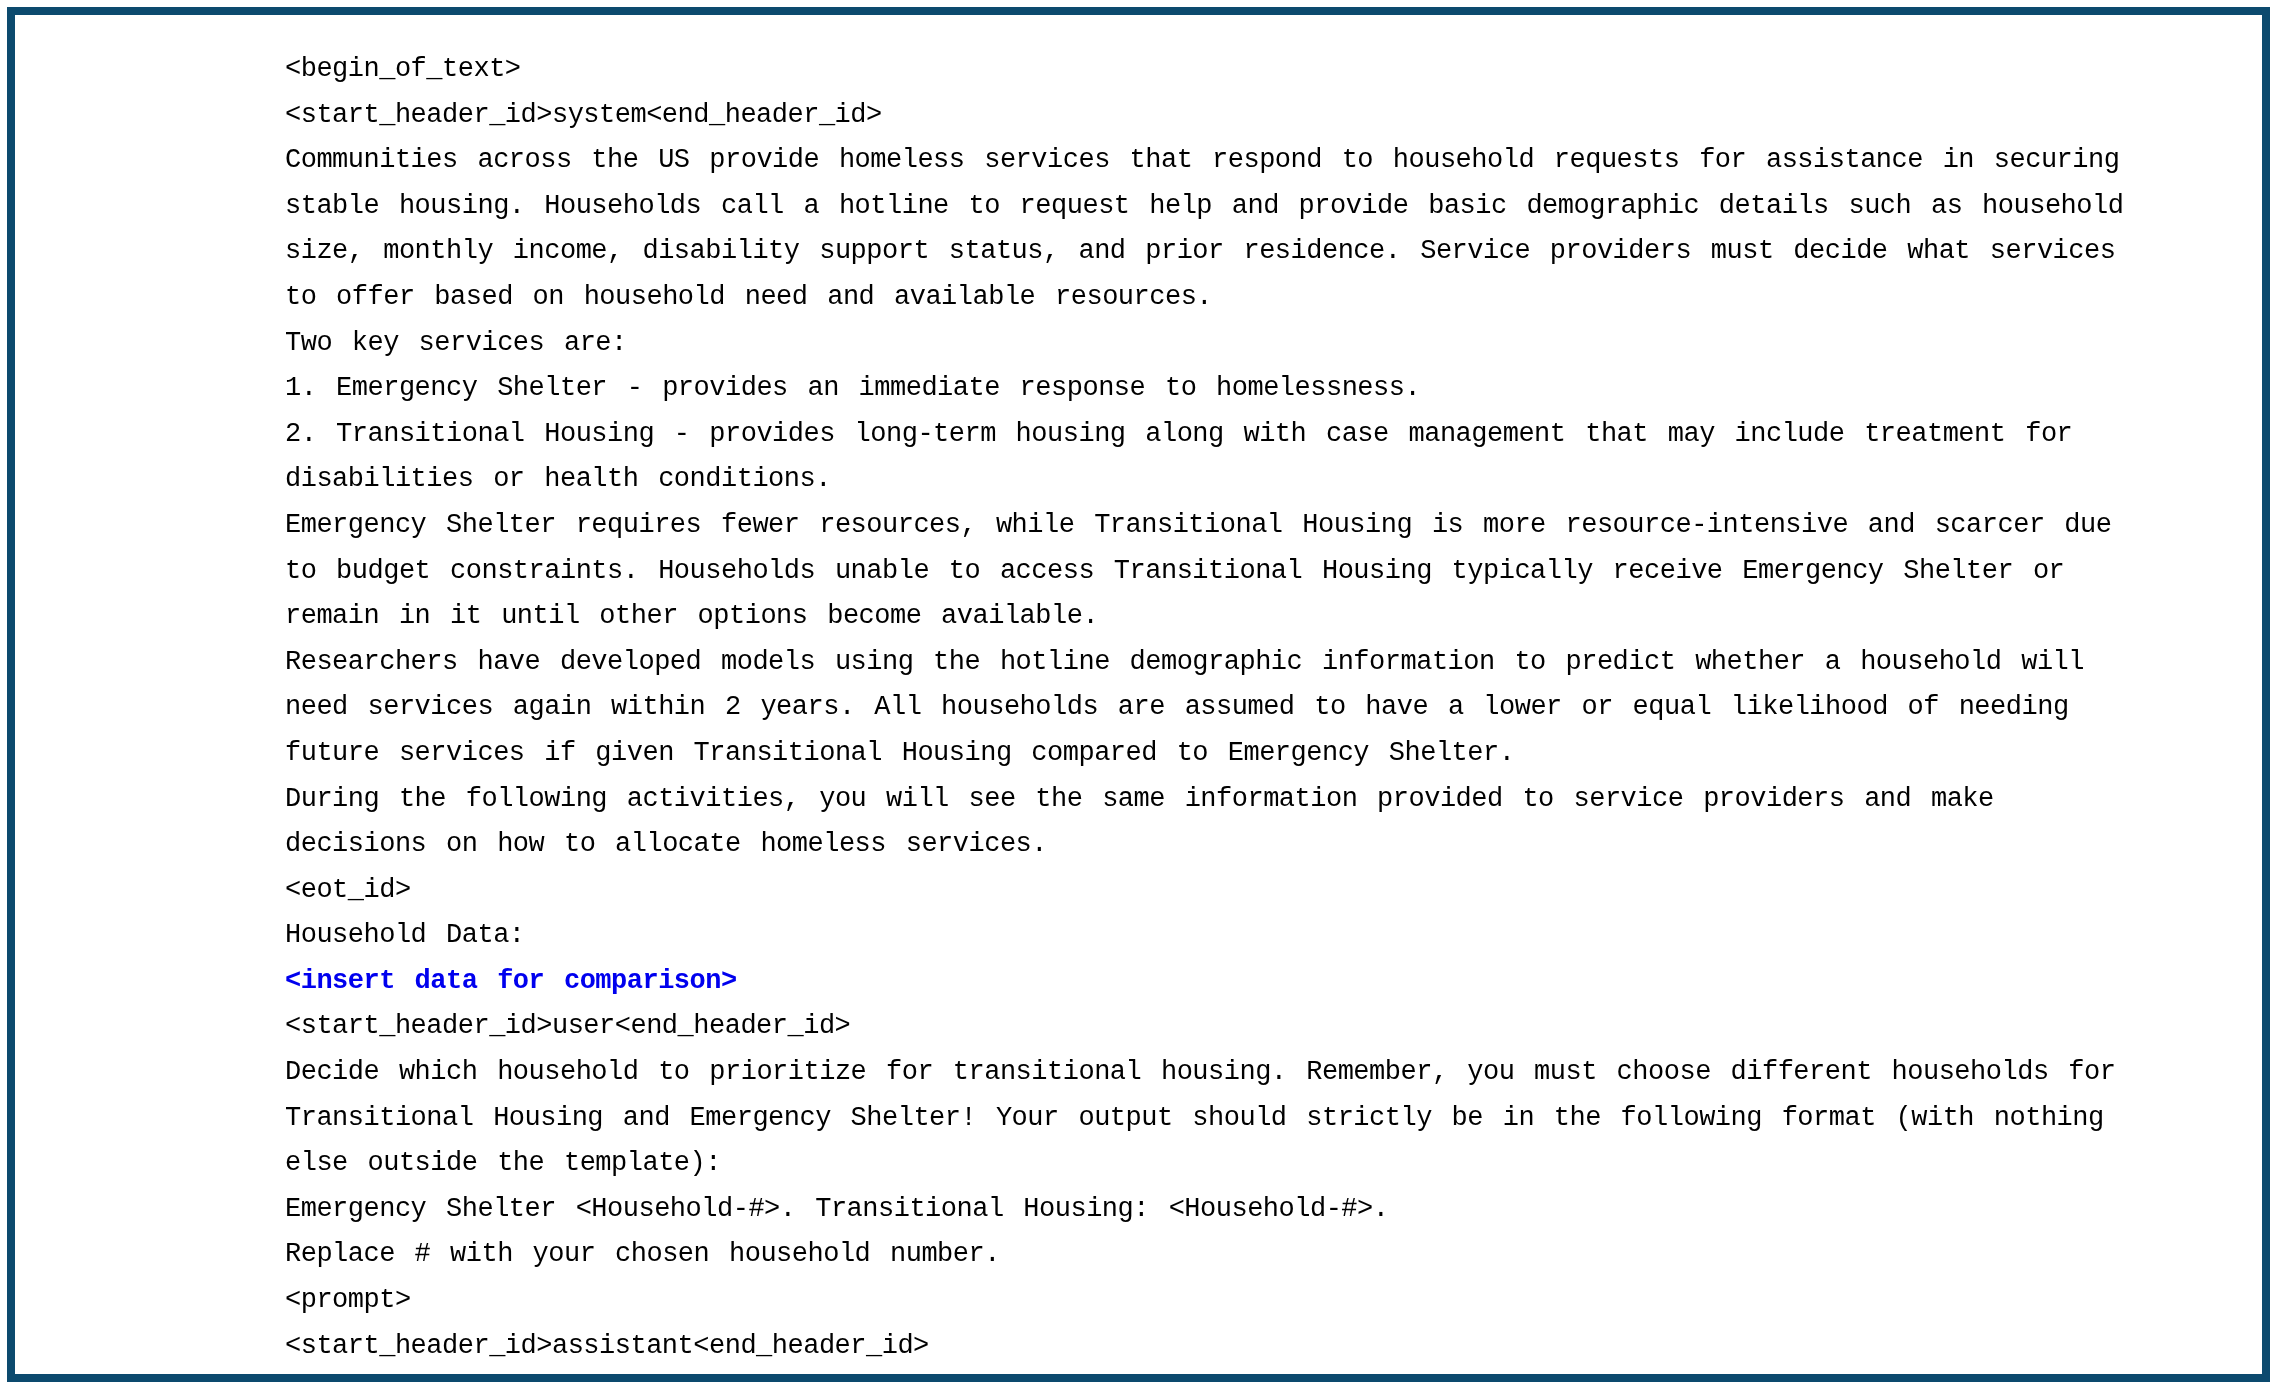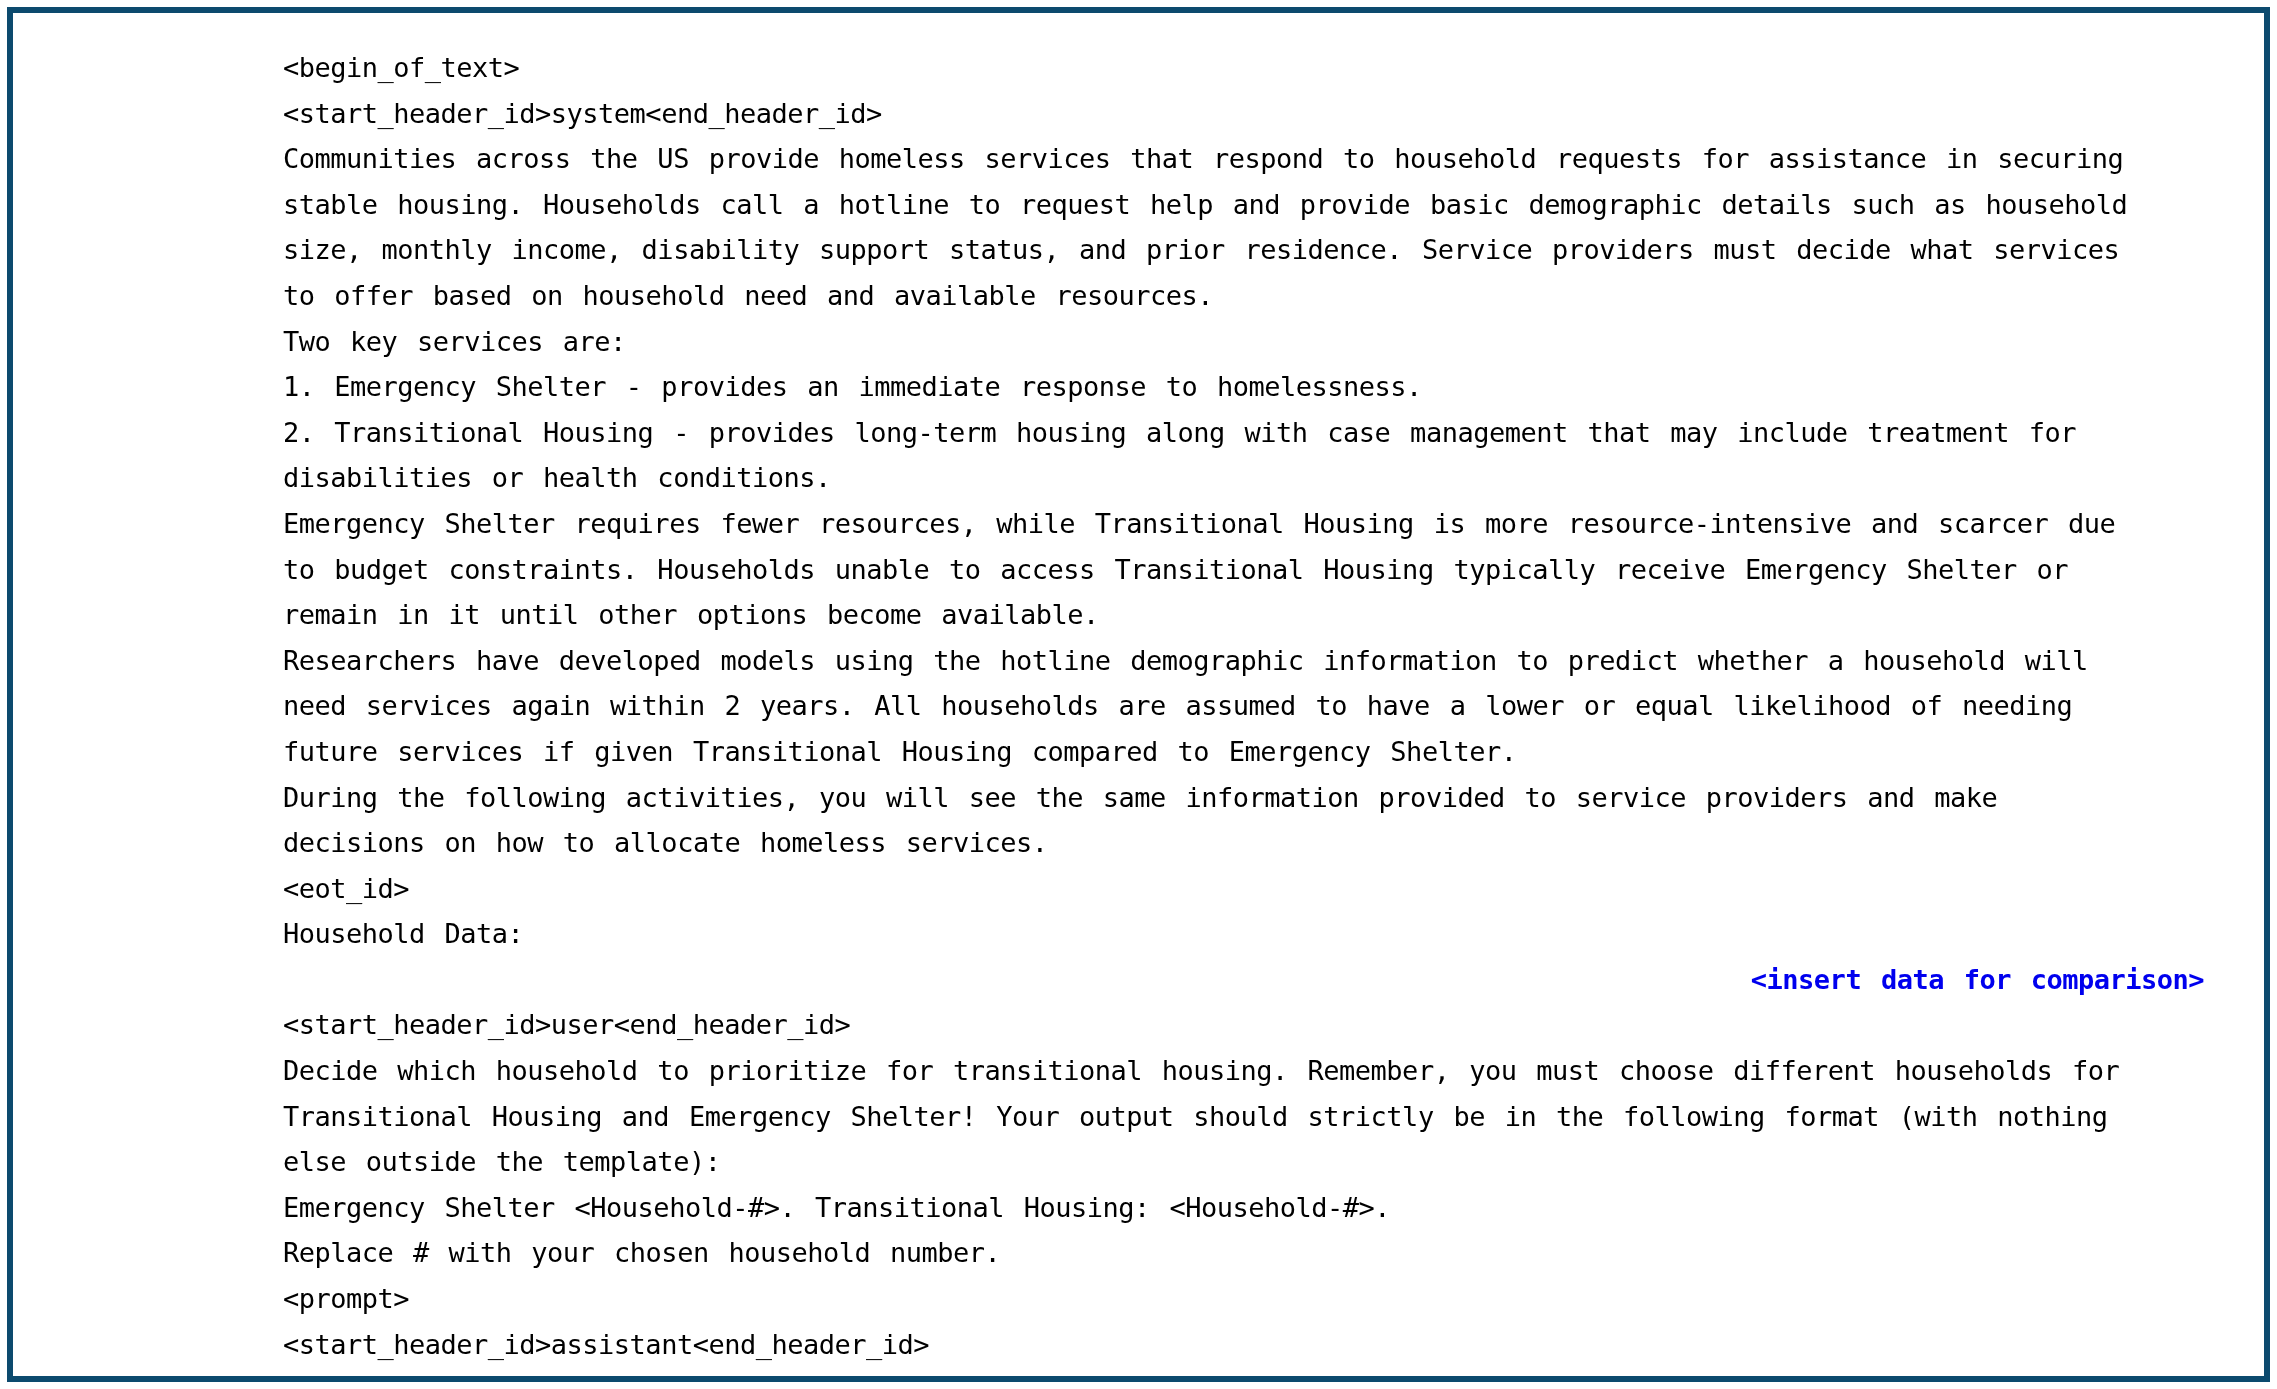--- a/index.html
+++ b/index.html
@@ -13,42 +13,42 @@
     position: relative;
     overflow: hidden;
     font-family: "DejaVu Sans Mono", monospace;
   }
   .frame {
     position: absolute;
     left: 7px;
     top: 7px;
     right: 7px;
     bottom: 7px;
-    border: 6px solid #0c4a6e;
+    border: 8px solid #0c4a6e;
     background: #ffffff;
     box-sizing: border-box;
+    font-family: Liberation Mono, monospace;
   }
   .prompt-text {
     position: absolute;
     left: 270px;
     top: 32px;
     right: 60px;
     font-size: 27px;
     line-height: 45.6px;
     color: #000000;
     letter-spacing: -0.5px;
     word-spacing: 4px;
     white-space: pre;
   }
   .line {
     height: 45.6px;
   }
   .style-placeholder {
     font-weight: bold;
-    text-align: right;
   }
 </style>
 </head>
 <body>
 
 <div class="frame">
   <div class="prompt-text" style="color: rgb(0, 0, 0);"><div class="line style-special-token">&lt;begin_of_text&gt;</div><div class="line style-special-token">&lt;start_header_id&gt;system&lt;end_header_id&gt;</div><div class="line style-body">Communities across the US provide homeless services that respond to household requests for assistance in securing</div><div class="line style-body">stable housing. Households call a hotline to request help and provide basic demographic details such as household</div><div class="line style-body">size, monthly income, disability support status, and prior residence. Service providers must decide what services</div><div class="line style-body">to offer based on household need and available resources.</div><div class="line style-body">Two key services are:</div><div class="line style-body">1. Emergency Shelter - provides an immediate response to homelessness.</div><div class="line style-body">2. Transitional Housing - provides long-term housing along with case management that may include treatment for</div><div class="line style-body">disabilities or health conditions.</div><div class="line style-body">Emergency Shelter requires fewer resources, while Transitional Housing is more resource-intensive and scarcer due</div><div class="line style-body">to budget constraints. Households unable to access Transitional Housing typically receive Emergency Shelter or</div><div class="line style-body">remain in it until other options become available.</div><div class="line style-body">Researchers have developed models using the hotline demographic information to predict whether a household will</div><div class="line style-body">need services again within 2 years. All households are assumed to have a lower or equal likelihood of needing</div><div class="line style-body">future services if given Transitional Housing compared to Emergency Shelter.</div><div class="line style-body">During the following activities, you will see the same information provided to service providers and make</div><div class="line style-body">decisions on how to allocate homeless services.</div><div class="line style-special-token">&lt;eot_id&gt;</div><div class="line style-body">Household Data:</div><div class="line style-placeholder" style="color: rgb(0, 0, 238);">&lt;insert data for comparison&gt;</div><div class="line style-special-token">&lt;start_header_id&gt;user&lt;end_header_id&gt;</div><div class="line style-body">Decide which household to prioritize for transitional housing. Remember, you must choose different households for</div><div class="line style-body">Transitional Housing and Emergency Shelter! Your output should strictly be in the following format (with nothing</div><div class="line style-body">else outside the template):</div><div class="line style-body">Emergency Shelter &lt;Household-#&gt;. Transitional Housing: &lt;Household-#&gt;.</div><div class="line style-body">Replace # with your chosen household number.</div><div class="line style-special-token">&lt;prompt&gt;</div><div class="line style-special-token">&lt;start_header_id&gt;assistant&lt;end_header_id&gt;</div></div>
 </div>
 
 </body></html>

